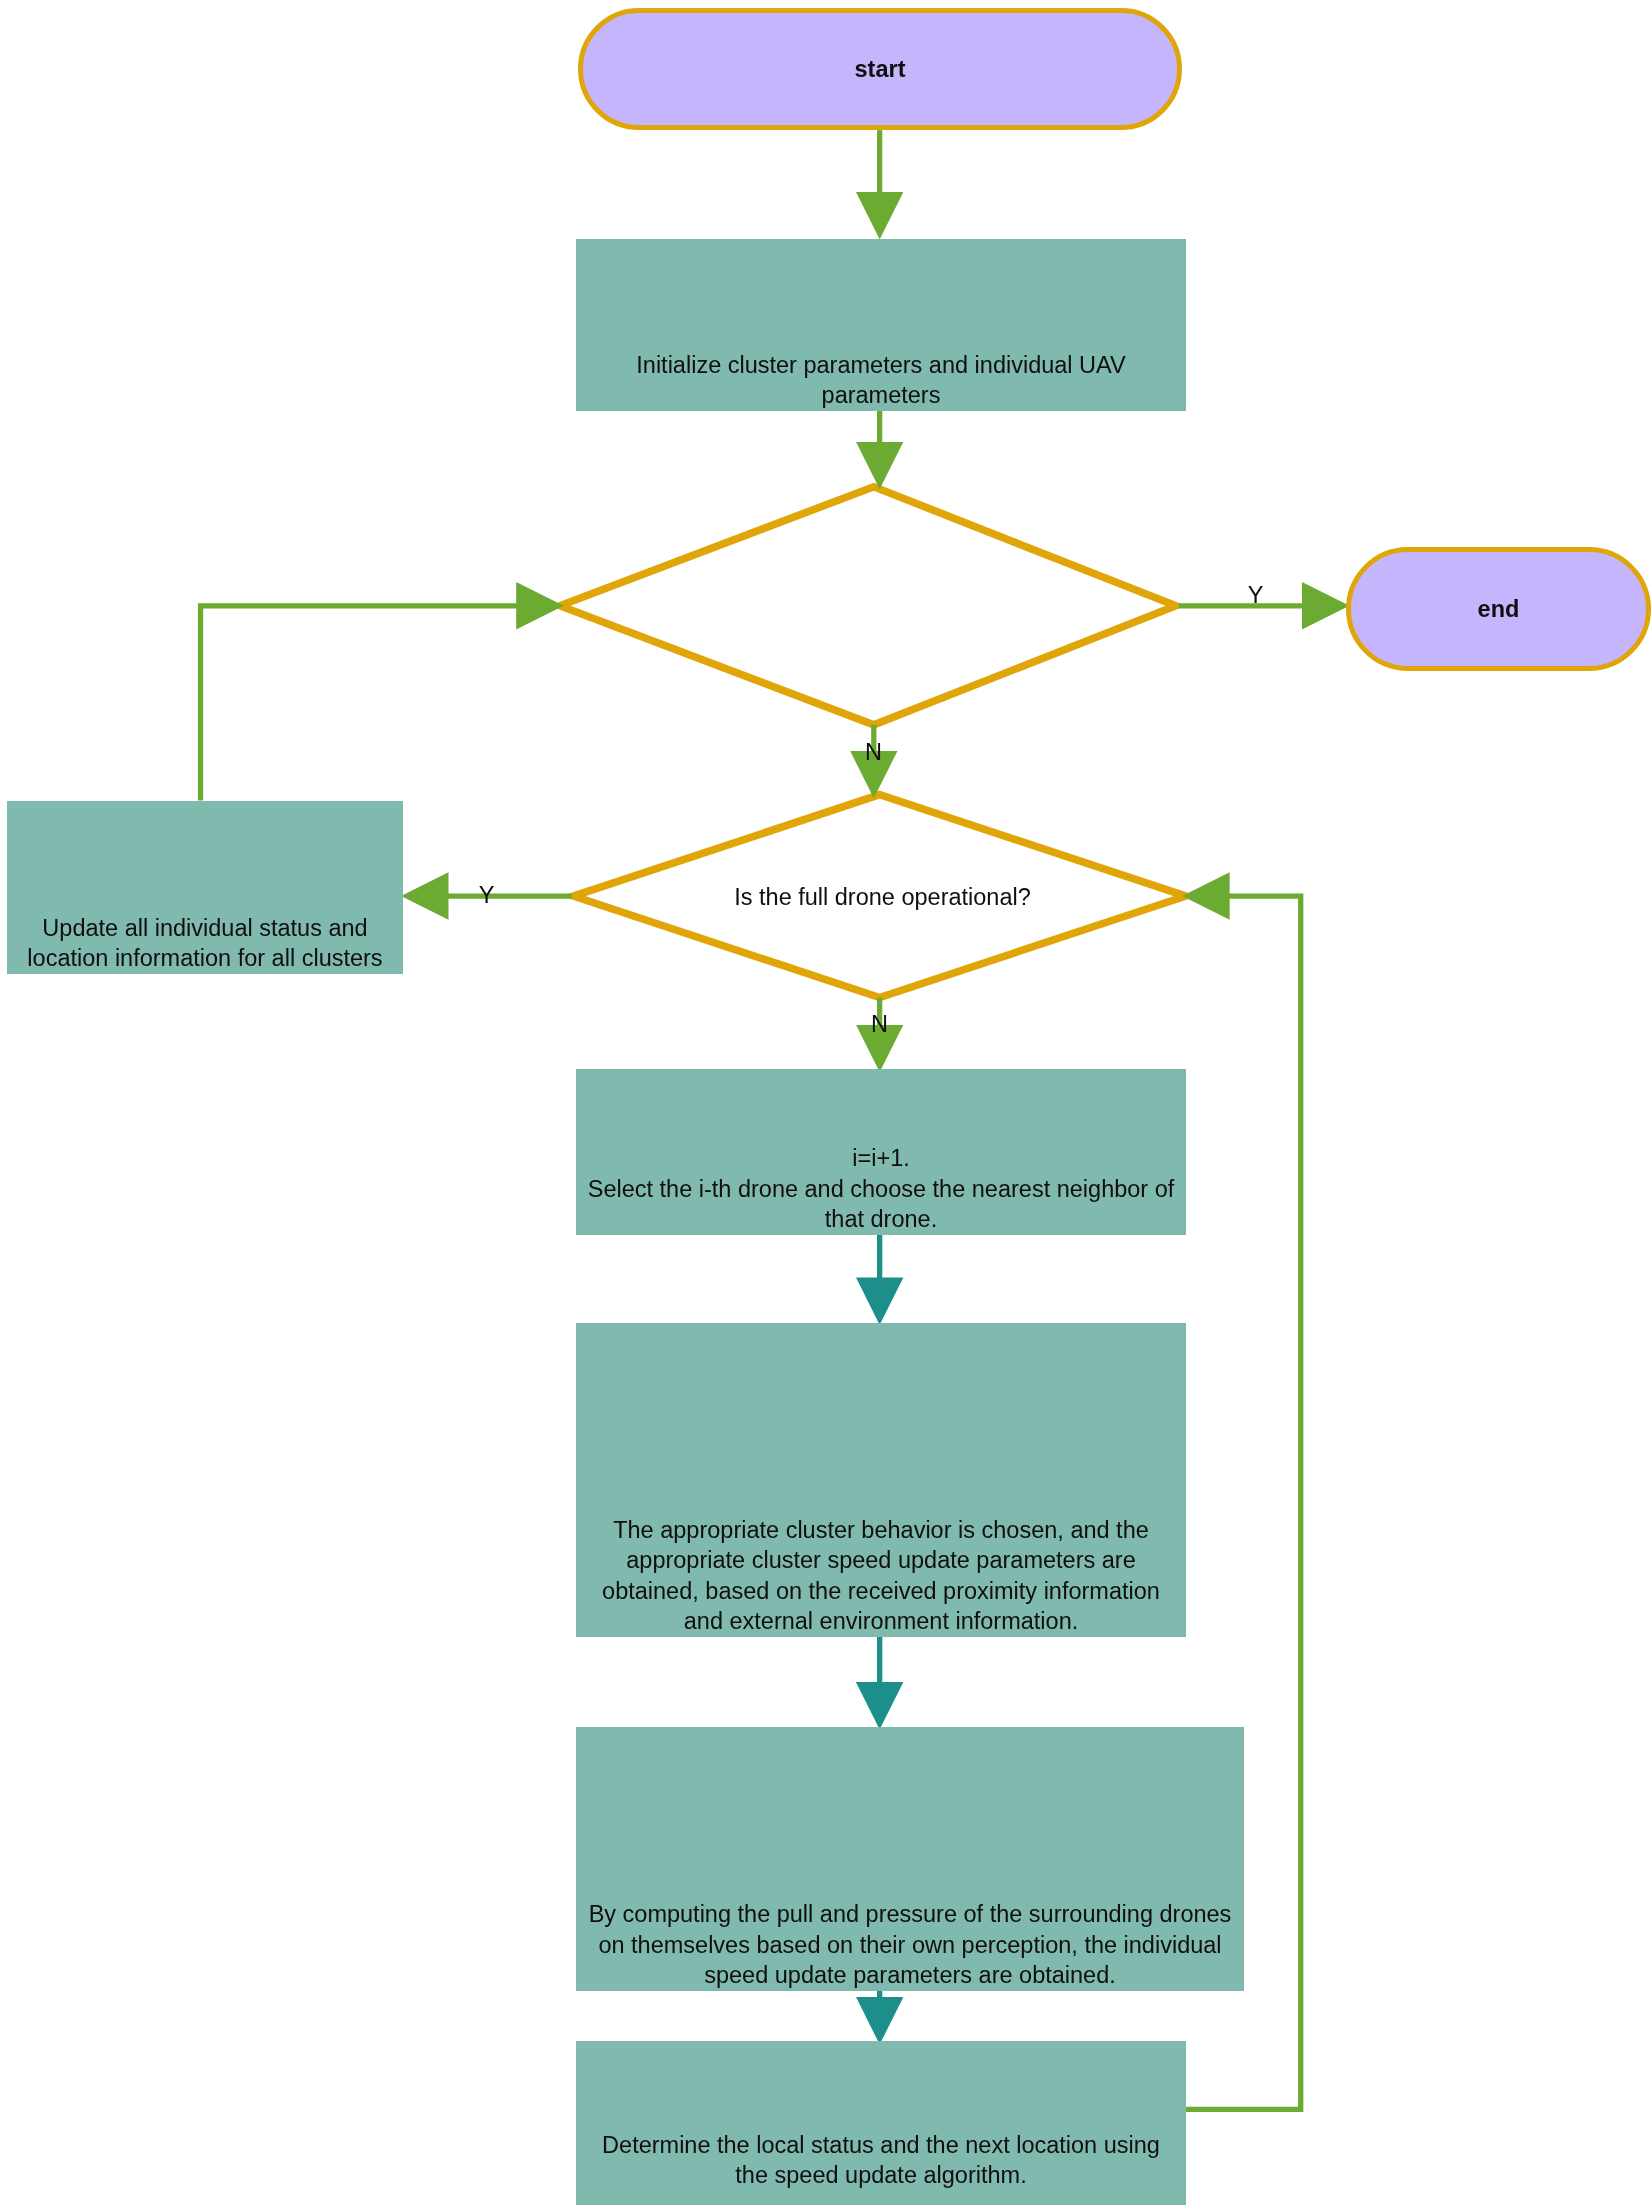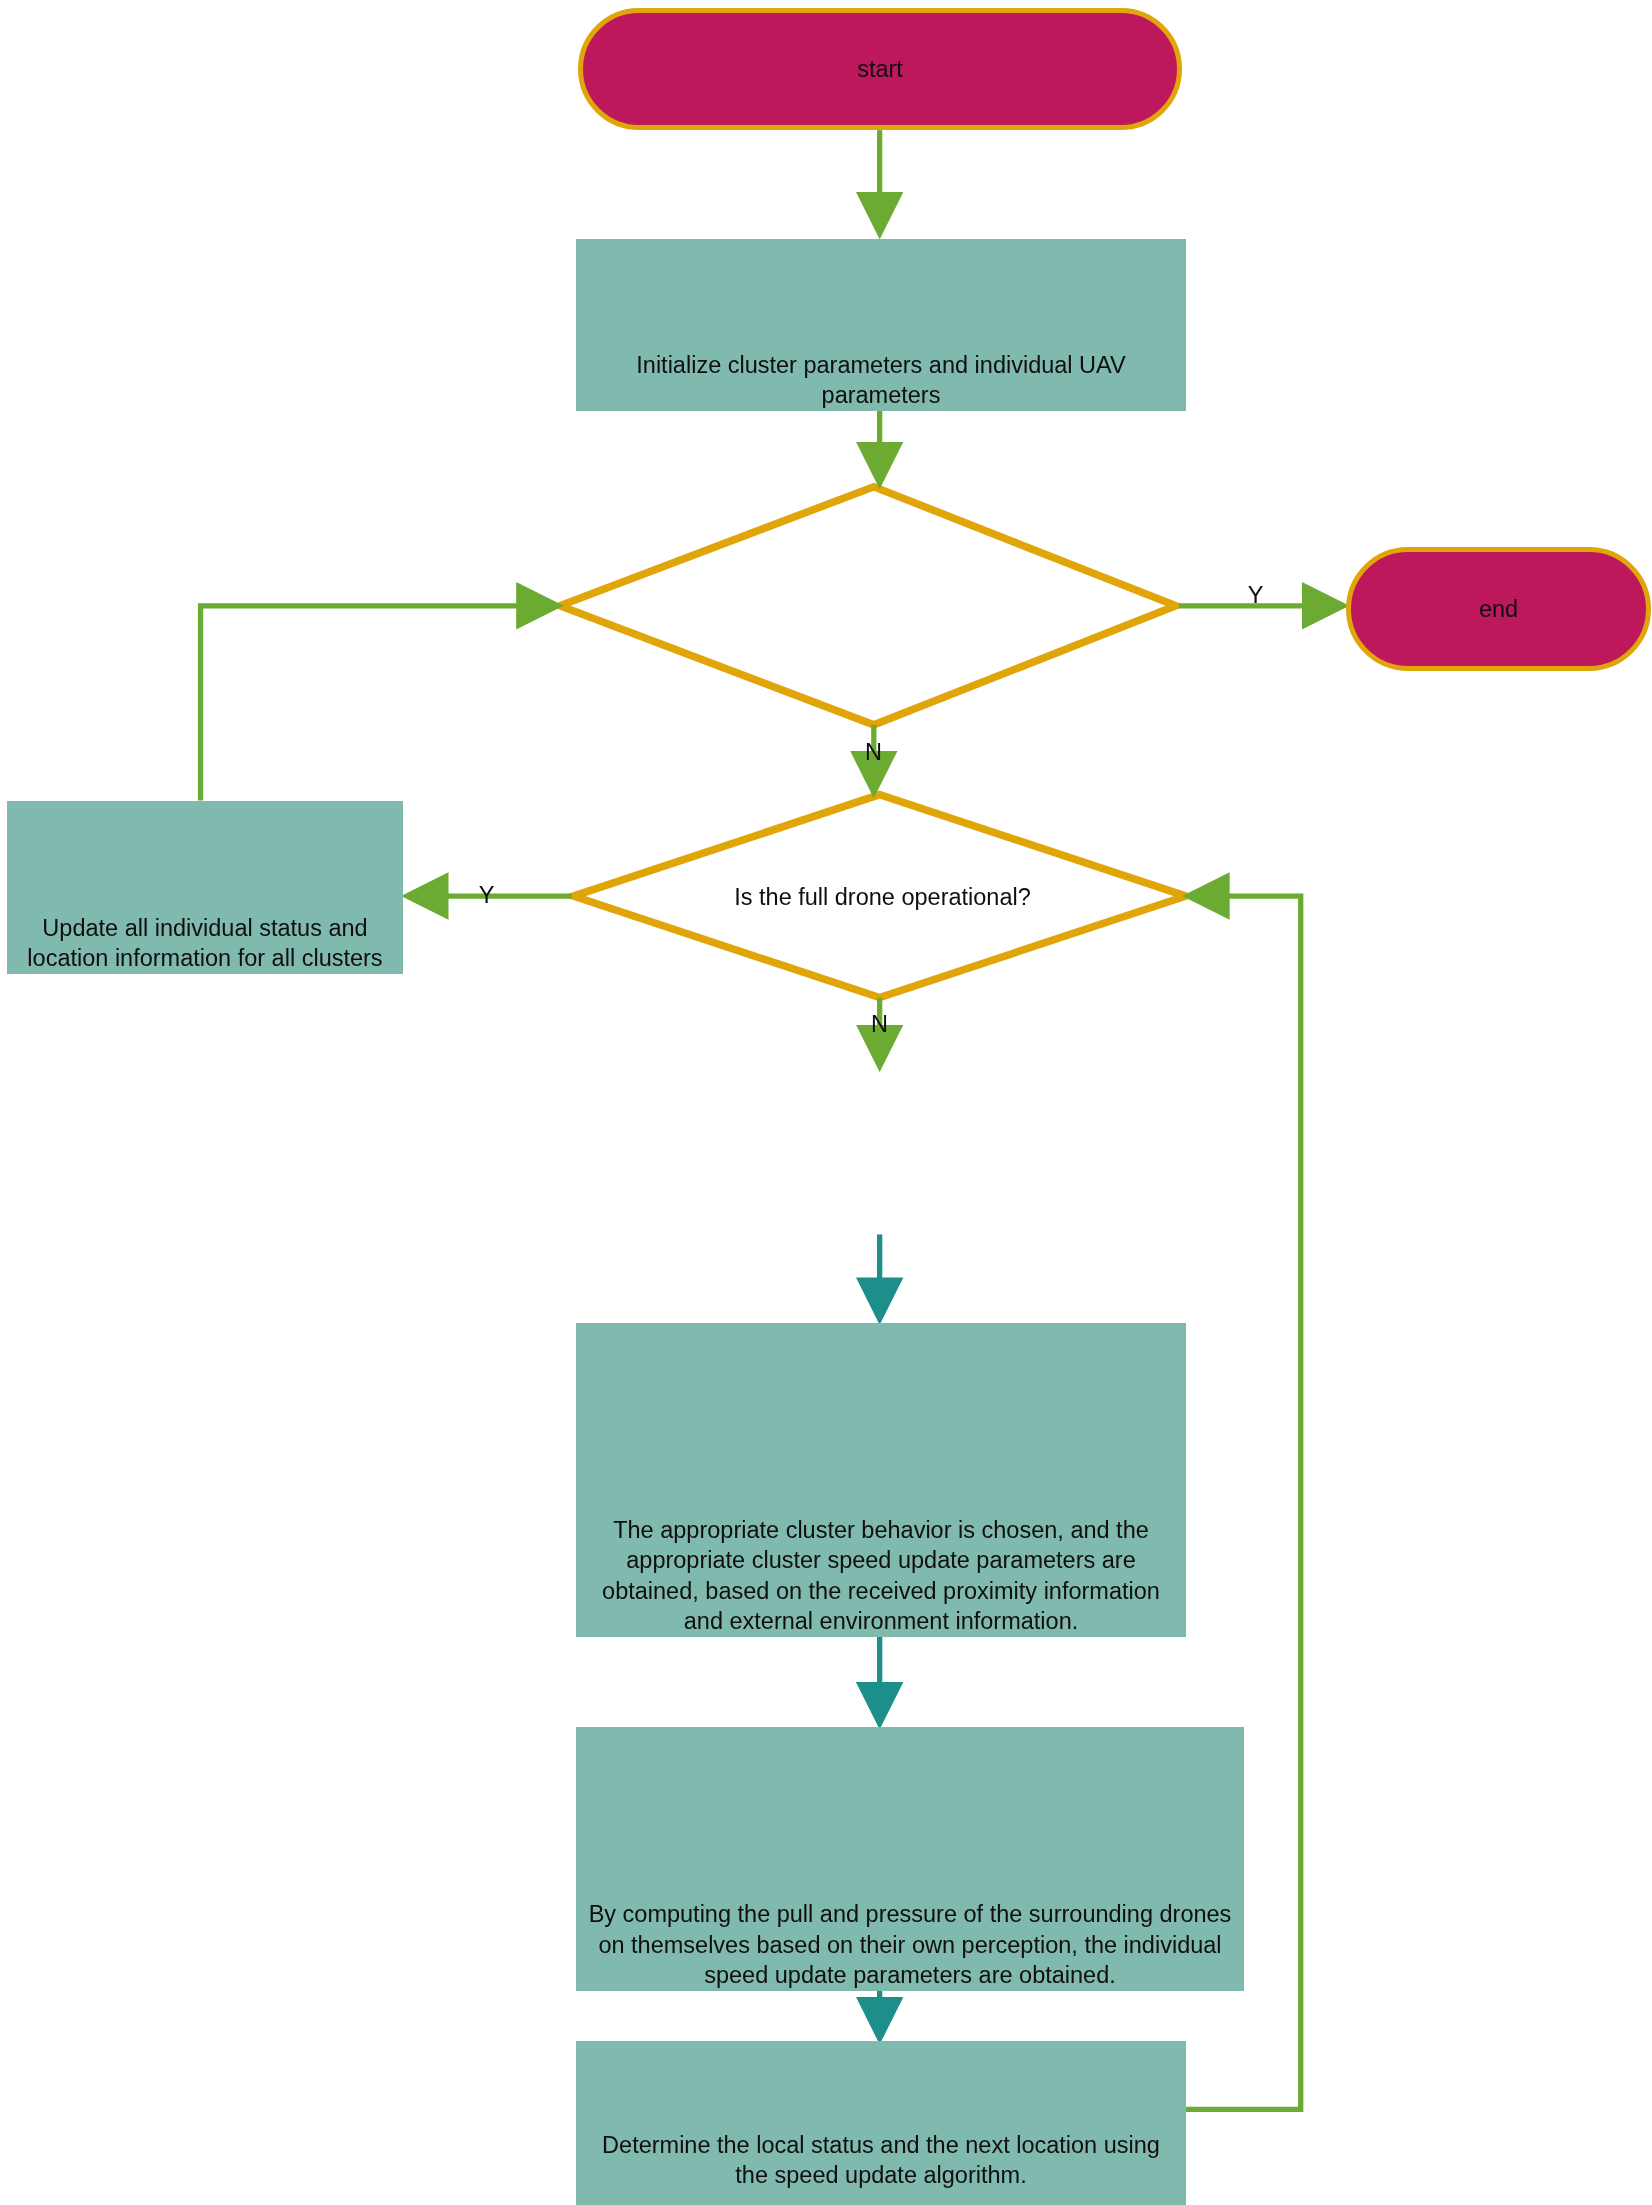--- a/index.html
+++ b/index.html
@@ -4,21 +4,21 @@
 <style>
   html,body{margin:0;padding:0;background:#ffffff;}
   body{width:1652px;height:2205px;position:relative;overflow:hidden;
        font-family:"Liberation Sans", sans-serif;}
   #stage{position:absolute;left:0;top:0;width:1652px;height:2205px;}
   svg.layer{position:absolute;left:0;top:0;width:1652px;height:2205px;}
   .node{position:absolute;box-sizing:border-box;display:flex;align-items:center;
         justify-content:center;text-align:center;color:#0f0f0f;}
   .node .txt{width:100%;padding:0 10.6px;line-height:1.30;font-size:23.5px;}
   .proc{background:#80b9ae;align-items:flex-end;}
-  .term{background:#be185d;border:5.3px solid #e0a508;border-radius:586px;}
+  .term{background:#c4b5fd;border:5.3px solid #e0a508;border-radius:586px;font-weight:bold;}
   .diam{background:transparent;}
   .diam .txt{position:relative;z-index:3;}
   .edgelbl{position:absolute;color:#0f0f0f;font-size:23.5px;line-height:1;
            display:flex;align-items:center;justify-content:center;}
 </style>
 </head>
 <body>
 
 <div id="stage">
 
@@ -73,20 +73,24 @@
   </div>
 
   <div class="node proc" style="left:7px;top:801px;width:396px;height:173px;">
     <div class="txt">Update all individual status and location information for all clusters</div>
   </div>
 
   <div class="node diam" style="left:651px;top:868px;width:463px;height:59px;">
     <div class="txt">Is the full drone operational?</div>
   </div>
 
+  <div class="node proc" style="left:576px;top:1069px;width:610px;height:166px;">
+    <div class="txt" style="white-space:pre-line;">i=i+1.
+Select the i-th drone and choose the nearest neighbor of that drone.</div>
+  </div>
 
   <div class="node proc" style="left:576px;top:1323px;width:610px;height:314px;">
     <div class="txt">The appropriate cluster behavior is chosen, and the appropriate cluster speed update parameters are obtained, based on the received proximity information and external environment information.</div>
   </div>
 
   <div class="node proc" style="left:576px;top:1727px;width:668px;height:264px;">
     <div class="txt">By computing the pull and pressure of the surrounding drones on themselves based on their own perception, the individual speed update parameters are obtained.</div>
   </div>
 
   <div class="node proc" style="left:576px;top:2041px;width:610px;height:164px;">

